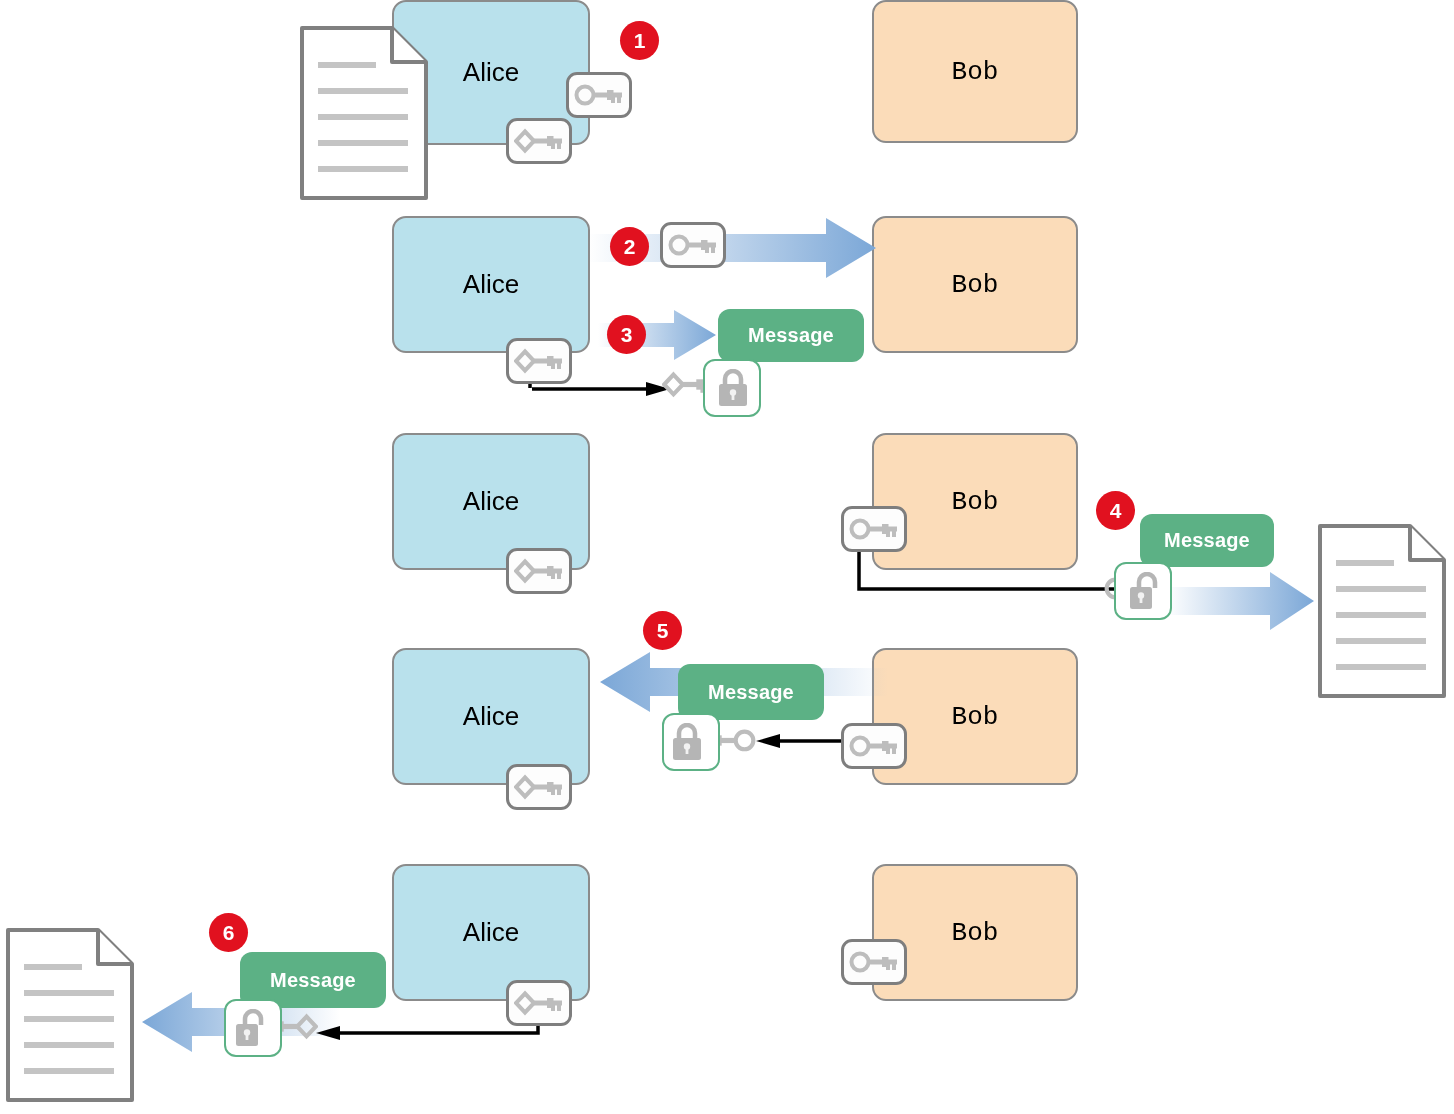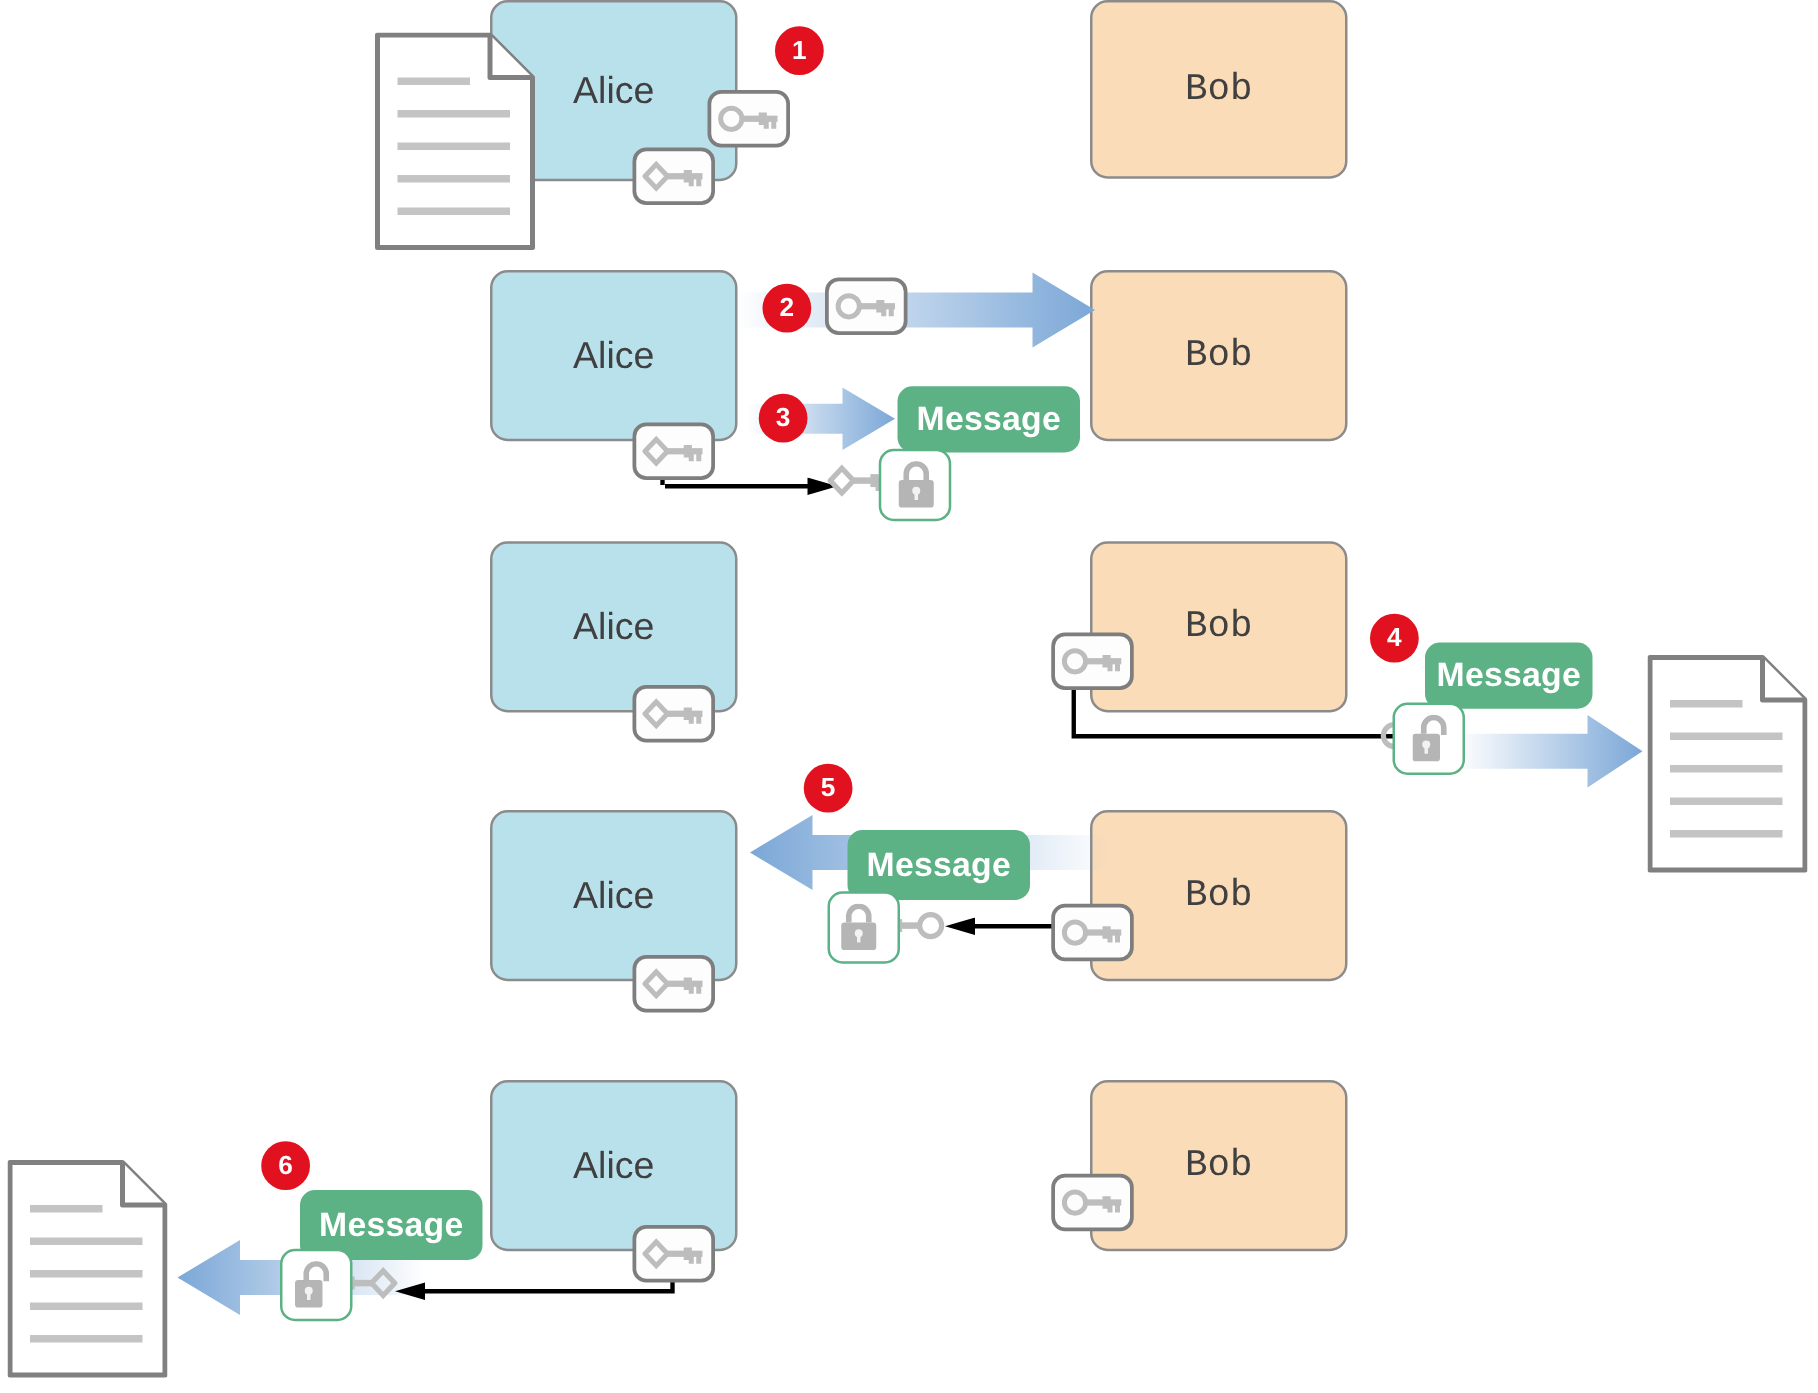--- a/index.html
+++ b/index.html
@@ -7,22 +7,22 @@
   #stage{position:relative;width:1454px;height:1114px;overflow:hidden;background:#fff;}
 
   .party{
     position:absolute;
     border:2.5px solid #8b8b8b;
     border-radius:14px;
     box-sizing:border-box;
     display:flex;
     align-items:center;
     justify-content:center;
-    font-size:30px;
-    color:#404040;
+    font-size:26px;
+    color:#000000;
     font-family:"Liberation Sans",sans-serif;
   }
   .party.alice{background:#b9e1ec;}
   .party.bob{background:#fbdcb9;font-family:Liberation Mono, monospace;}
   .party .plabel{pointer-events:none;}
 
   
   .badge{
     position:absolute;
     width:39px;height:39px;
@@ -49,21 +49,21 @@
   }
   .keychip svg{display:block;}
 
   
   .msgpill{
     position:absolute;
     background:#5cb185;
     border-radius:12px;
     color:#fff;
     font-weight:bold;
-    font-size:27px;
+    font-size:20px;
     display:flex;align-items:center;justify-content:center;
     z-index:25;
     font-family:"Liberation Sans",sans-serif;
     letter-spacing:.2px;
   }
 
   
   .lockbadge{
     position:absolute;
     width:58px;height:58px;

